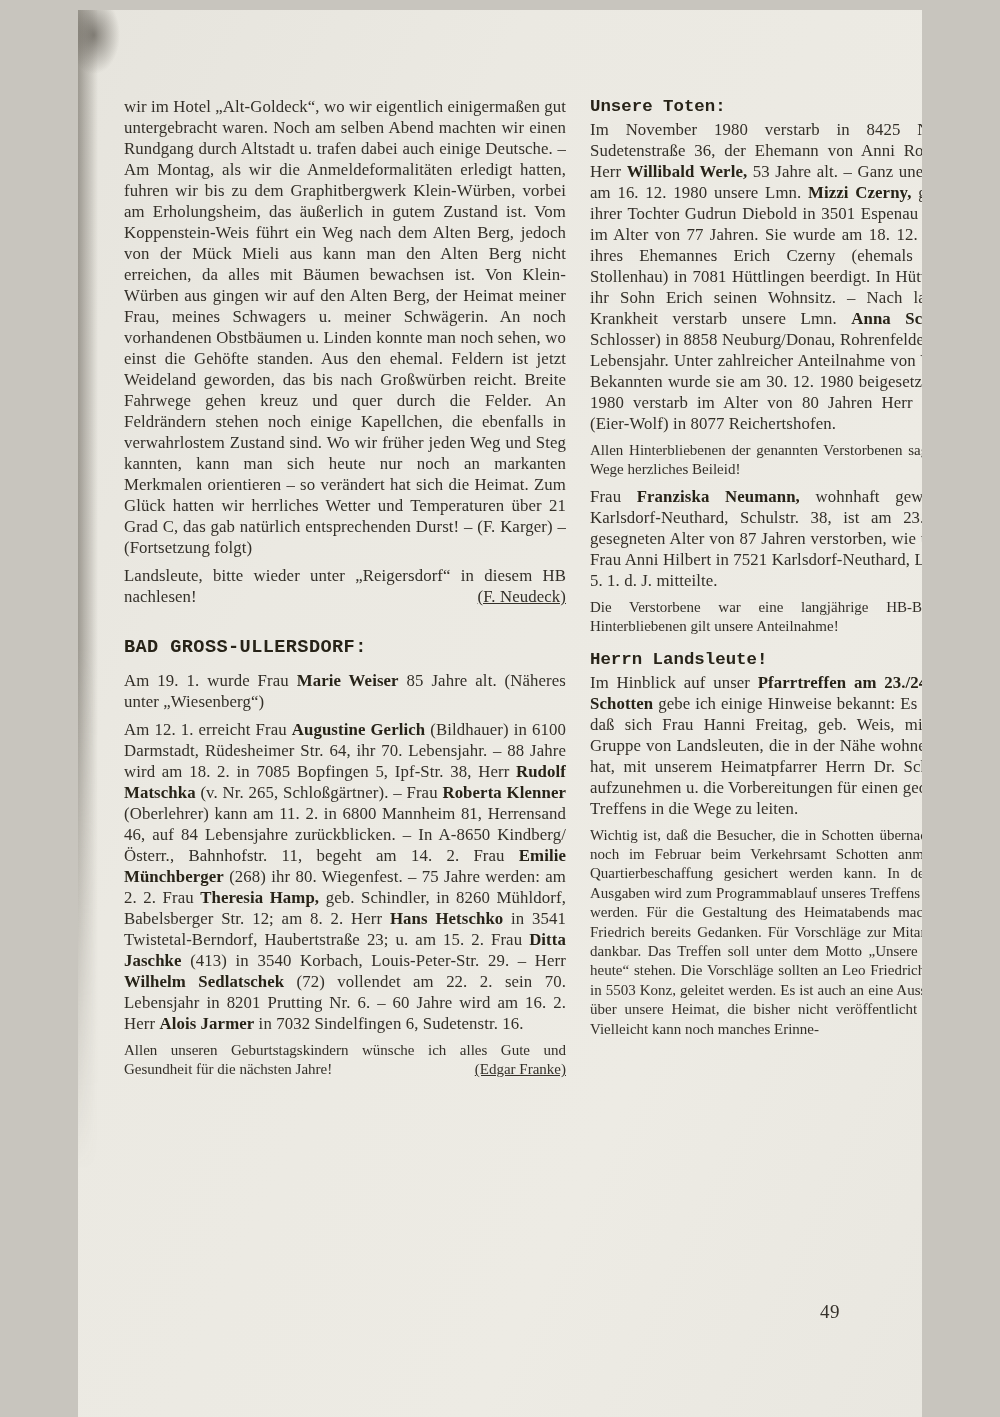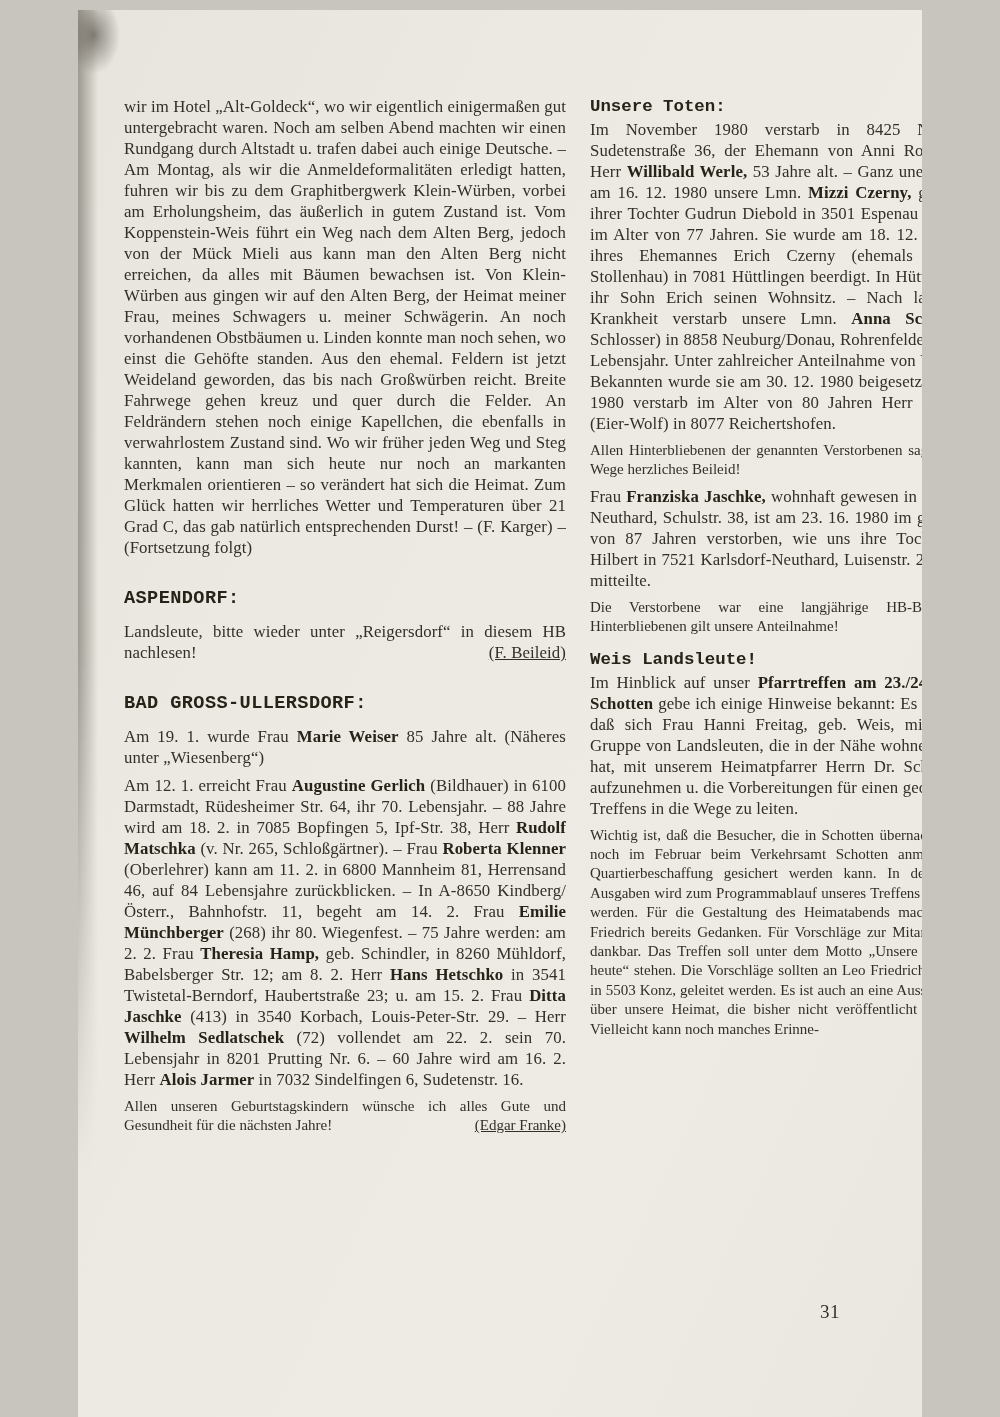--- a/index.html
+++ b/index.html
@@ -54,33 +54,32 @@
 </head>
 <body>
 
 <div class="page">
   <div class="scan-edge"></div>
   <div class="corner-mark"></div>
 
   <div class="columns">
     <div class="col">
         <p class="block-p"><span>wir im Hotel „Alt-Goldeck“, wo wir eigentlich einigermaßen gut untergebracht waren. Noch am selben Abend machten wir einen Rundgang durch Altstadt u. trafen dabei auch einige Deutsche. – Am Montag, als wir die Anmeldeformalitäten erledigt hatten, fuhren wir bis zu dem Graphitbergwerk Klein-Würben, vorbei am Erholungsheim, das äußerlich in gutem Zustand ist. Vom Koppenstein-Weis führt ein Weg nach dem Alten Berg, jedoch von der Mück Mieli aus kann man den Alten Berg nicht erreichen, da alles mit Bäumen bewachsen ist. Von Klein-Würben aus gingen wir auf den Alten Berg, der Heimat meiner Frau, meines Schwagers u. meiner Schwägerin. An noch vorhandenen Obstbäumen u. Linden konnte man noch sehen, wo einst die Gehöfte standen. Aus den ehemal. Feldern ist jetzt Weideland geworden, das bis nach Großwürben reicht. Breite Fahrwege gehen kreuz und quer durch die Felder. An Feldrändern stehen noch einige Kapellchen, die ebenfalls in verwahrlostem Zustand sind. Wo wir früher jeden Weg und Steg kannten, kann man sich heute nur noch an markanten Merkmalen orientieren – so verändert hat sich die Heimat. Zum Glück hatten wir herrliches Wetter und Temperaturen über 21 Grad C, das gab natürlich entsprechenden Durst! – (F. Karger) – (Fortsetzung folgt)</span></p>
-        <h3 class="block-h"><b>ASPENDORF:</b></h3>
-        <p class="block-p"><span>Landsleute, bitte wieder unter „Reigersdorf“ in diesem HB nachlesen!</span><span class="sig">(F. Beileid)</span></p>
+        <p class="block-p"><span>Landsleute, bitte wieder unter „Reigersdorf“ in diesem HB nachlesen!</span><span class="sig">(F. Neudeck)</span></p>
         <h3 class="block-h"><b>BAD GROSS-ULLERSDORF:</b></h3>
         <p class="block-p"><span>Am 19. 1. wurde Frau </span><b>Marie Weiser</b><span> 85 Jahre alt. (Näheres unter „Wiesenberg“)</span></p>
         <p class="block-p"><span>Am 12. 1. erreicht Frau </span><b>Augustine Gerlich</b><span> (Bildhauer) in 6100 Darmstadt, Rüdesheimer Str. 64, ihr 70. Lebensjahr. – 88 Jahre wird am 18. 2. in 7085 Bopfingen 5, Ipf-Str. 38, Herr </span><b>Rudolf Matschka</b><span> (v. Nr. 265, Schloßgärtner). – Frau </span><b>Roberta Klenner</b><span> (Oberlehrer) kann am 11. 2. in 6800 Mannheim 81, Herrensand 46, auf 84 Lebensjahre zurückblicken. – In A-8650 Kindberg/Österr., Bahnhofstr. 11, begeht am 14. 2. Frau </span><b>Emilie Münchberger</b><span> (268) ihr 80. Wiegenfest. – 75 Jahre werden: am 2. 2. Frau </span><b>Theresia Hamp,</b><span> geb. Schindler, in 8260 Mühldorf, Babelsberger Str. 12; am 8. 2. Herr </span><b>Hans Hetschko</b><span> in 3541 Twistetal-Berndorf, Haubertstraße 23; u. am 15. 2. Frau </span><b>Ditta Jaschke</b><span> (413) in 3540 Korbach, Louis-Peter-Str. 29. – Herr </span><b>Wilhelm Sedlatschek</b><span> (72) vollendet am 22. 2. sein 70. Lebensjahr in 8201 Prutting Nr. 6. – 60 Jahre wird am 16. 2. Herr </span><b>Alois Jarmer</b><span> in 7032 Sindelfingen 6, Sudetenstr. 16.</span></p>
         <p class="block-note"><span>Allen unseren Geburtstagskindern wünsche ich alles Gute und Gesundheit für die nächsten Jahre!</span><span class="sig">(Edgar Franke)</span></p>
       </div>
     <div class="col">
         <h3 class="block-hr"><b>Unsere Toten:</b></h3>
         <p class="block-p"><span>Im November 1980 verstarb in 8425 Neustadt/Donau, Sudetenstraße 36, der Ehemann von Anni Rotter (Adametz), Herr </span><b>Willibald Werle,</b><span> 53 Jahre alt. – Ganz unerwartet verstarb am 16. 12. 1980 unsere Lmn. </span><b>Mizzi Czerny,</b><span> geb. Köhler, bei ihrer Tochter Gudrun Diebold in 3501 Espenau 2, Rosenstr. 28, im Alter von 77 Jahren. Sie wurde am 18. 12. 80 an der Seite ihres Ehemannes Erich Czerny (ehemals Oberlehrer in Stollenhau) in 7081 Hüttlingen beerdigt. In Hüttlingen hat auch ihr Sohn Erich seinen Wohnsitz. – Nach langer, schwerer Krankheit verstarb unsere Lmn. </span><b>Anna Schmid</b><span> (Schmid Schlosser) in 8858 Neuburg/Donau, Rohrenfelder Str. 56, im 71. Lebensjahr. Unter zahlreicher Anteilnahme von Verwandten und Bekannten wurde sie am 30. 12. 1980 beigesetzt. – Im Sommer 1980 verstarb im Alter von 80 Jahren Herr </span><b>Rudolf Köhler</b><span> (Eier-Wolf) in 8077 Reichertshofen.</span></p>
         <p class="block-note"><span>Allen Hinterbliebenen der genannten Verstorbenen sage ich auf diesem Wege herzliches Beileid!</span><span class="sig">(Edgar Franke)</span></p>
-        <p class="block-p"><span>Frau </span><b>Franziska Jaschke,</b><span> wohnhaft gewesen in 7521 Karlsdorf-Neuthard, Schulstr. 38, ist am 23. 16. 1980 im gesegneten Alter von 87 Jahren verstorben, wie uns ihre Tochter Frau Anni Hilbert in 7521 Karlsdorf-Neuthard, Luisenstr. 29, am 5. 1. d. J. mitteilte.</span></p>
+        <p class="block-p"><span>Frau </span><b>Franziska Neumann,</b><span> wohnhaft gewesen in 7521 Karlsdorf-Neuthard, Schulstr. 38, ist am 23. 16. 1980 im gesegneten Alter von 87 Jahren verstorben, wie uns ihre Tochter Frau Anni Hilbert in 7521 Karlsdorf-Neuthard, Luisenstr. 29, am 5. 1. d. J. mitteilte.</span></p>
         <p class="block-note"><span>Die Verstorbene war eine langjährige HB-Bezieherin. Toten Hinterbliebenen gilt unsere Anteilnahme!</span></p>
-        <h3 class="block-hr"><b>Weis Landsleute!</b></h3>
+        <h3 class="block-hr"><b>Herrn Landsleute!</b></h3>
         <p class="block-p"><span>Im Hinblick auf unser </span><b>Pfarrtreffen am 23./24. Mai 1981 in Schotten</b><span> gebe ich einige Hinweise bekannt: Es ist zu begrüßen, daß sich Frau Hanni Freitag, geb. Weis, mit einer kleinen Gruppe von Landsleuten, die in der Nähe wohnen, bereit erklärt hat, mit unserem Heimatpfarrer Herrn Dr. Schindler Kontakt aufzunehmen u. die Vorbereitungen für einen geordn. Ablauf des Treffens in die Wege zu leiten.</span></p>
         <p class="block-note"><span>Wichtig ist, daß die Besucher, die in Schotten übernachten wollen, sich noch im Februar beim Verkehrsamt Schotten anmelden, damit die Quartierbeschaffung gesichert werden kann. In den nächsten HB-Ausgaben wird zum Programmablauf unseres Treffens näheres mitgeteilt werden. Für die Gestaltung des Heimatabends macht sich Lm. Leo Friedrich bereits Gedanken. Für Vorschläge zur Mitarbeit wäre er sehr dankbar. Das Treffen soll unter dem Motto „Unsere Heimat einst und heute“ stehen. Die Vorschläge sollten an Leo Friedrich, Amandusstr. 13, in 5503 Konz, geleitet werden. Es ist auch an eine Ausstellung von Fotos über unsere Heimat, die bisher nicht veröffentlicht wurden, gedacht. Vielleicht kann noch manches Erinne-</span></p>
       </div>
   </div>
 
-  <div class="page-number">31</div>
+  <div class="page-number">49</div>
 </div>
 
 </body></html>

